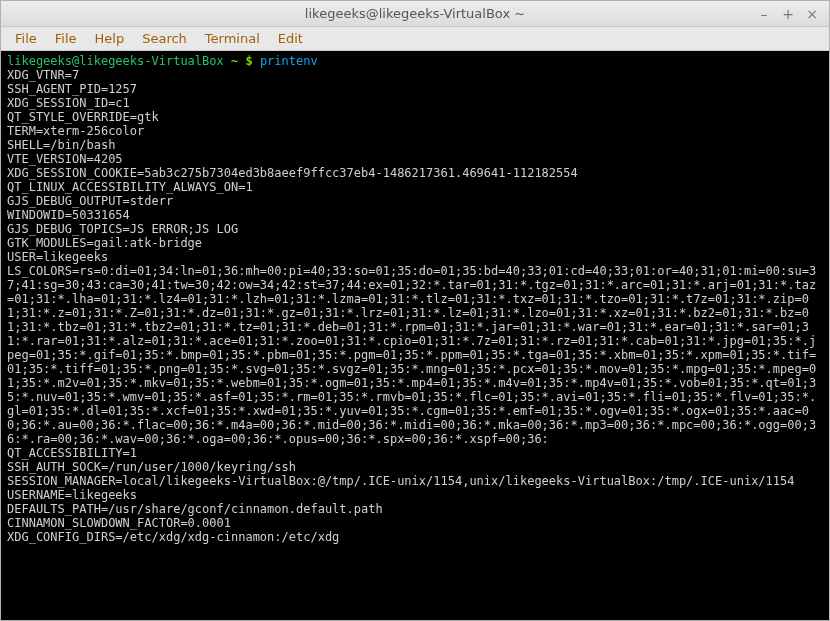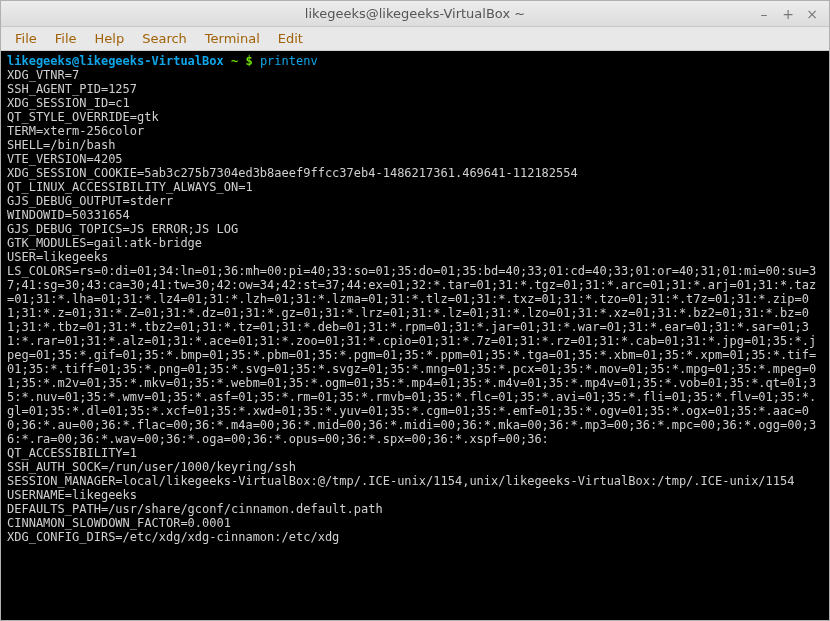--- a/index.html
+++ b/index.html
@@ -72,21 +72,21 @@
     background: #000;
     color: #d0d0d0;
     font-family: "DejaVu Sans Mono","Liberation Mono","Courier New",monospace;
     font-size: 12px;
     line-height: 14px;
     padding: 3px 6px;
     white-space: pre-wrap;
     word-break: break-all;
     overflow: hidden;
   }
-  .prompt-user { color: #0ea5e9; font-weight: bold; }
+  .prompt-user { color: #22c55e; font-weight: normal; }
   .prompt-path { color: #70e000; font-weight: bold; }
   .prompt-sym { color: #70e000; font-weight: bold; }
   .cmd { color: #0ea5e9; }
 </style>
 </head>
 <body>
 
 <div class="window">
 
   <div class="titlebar">

